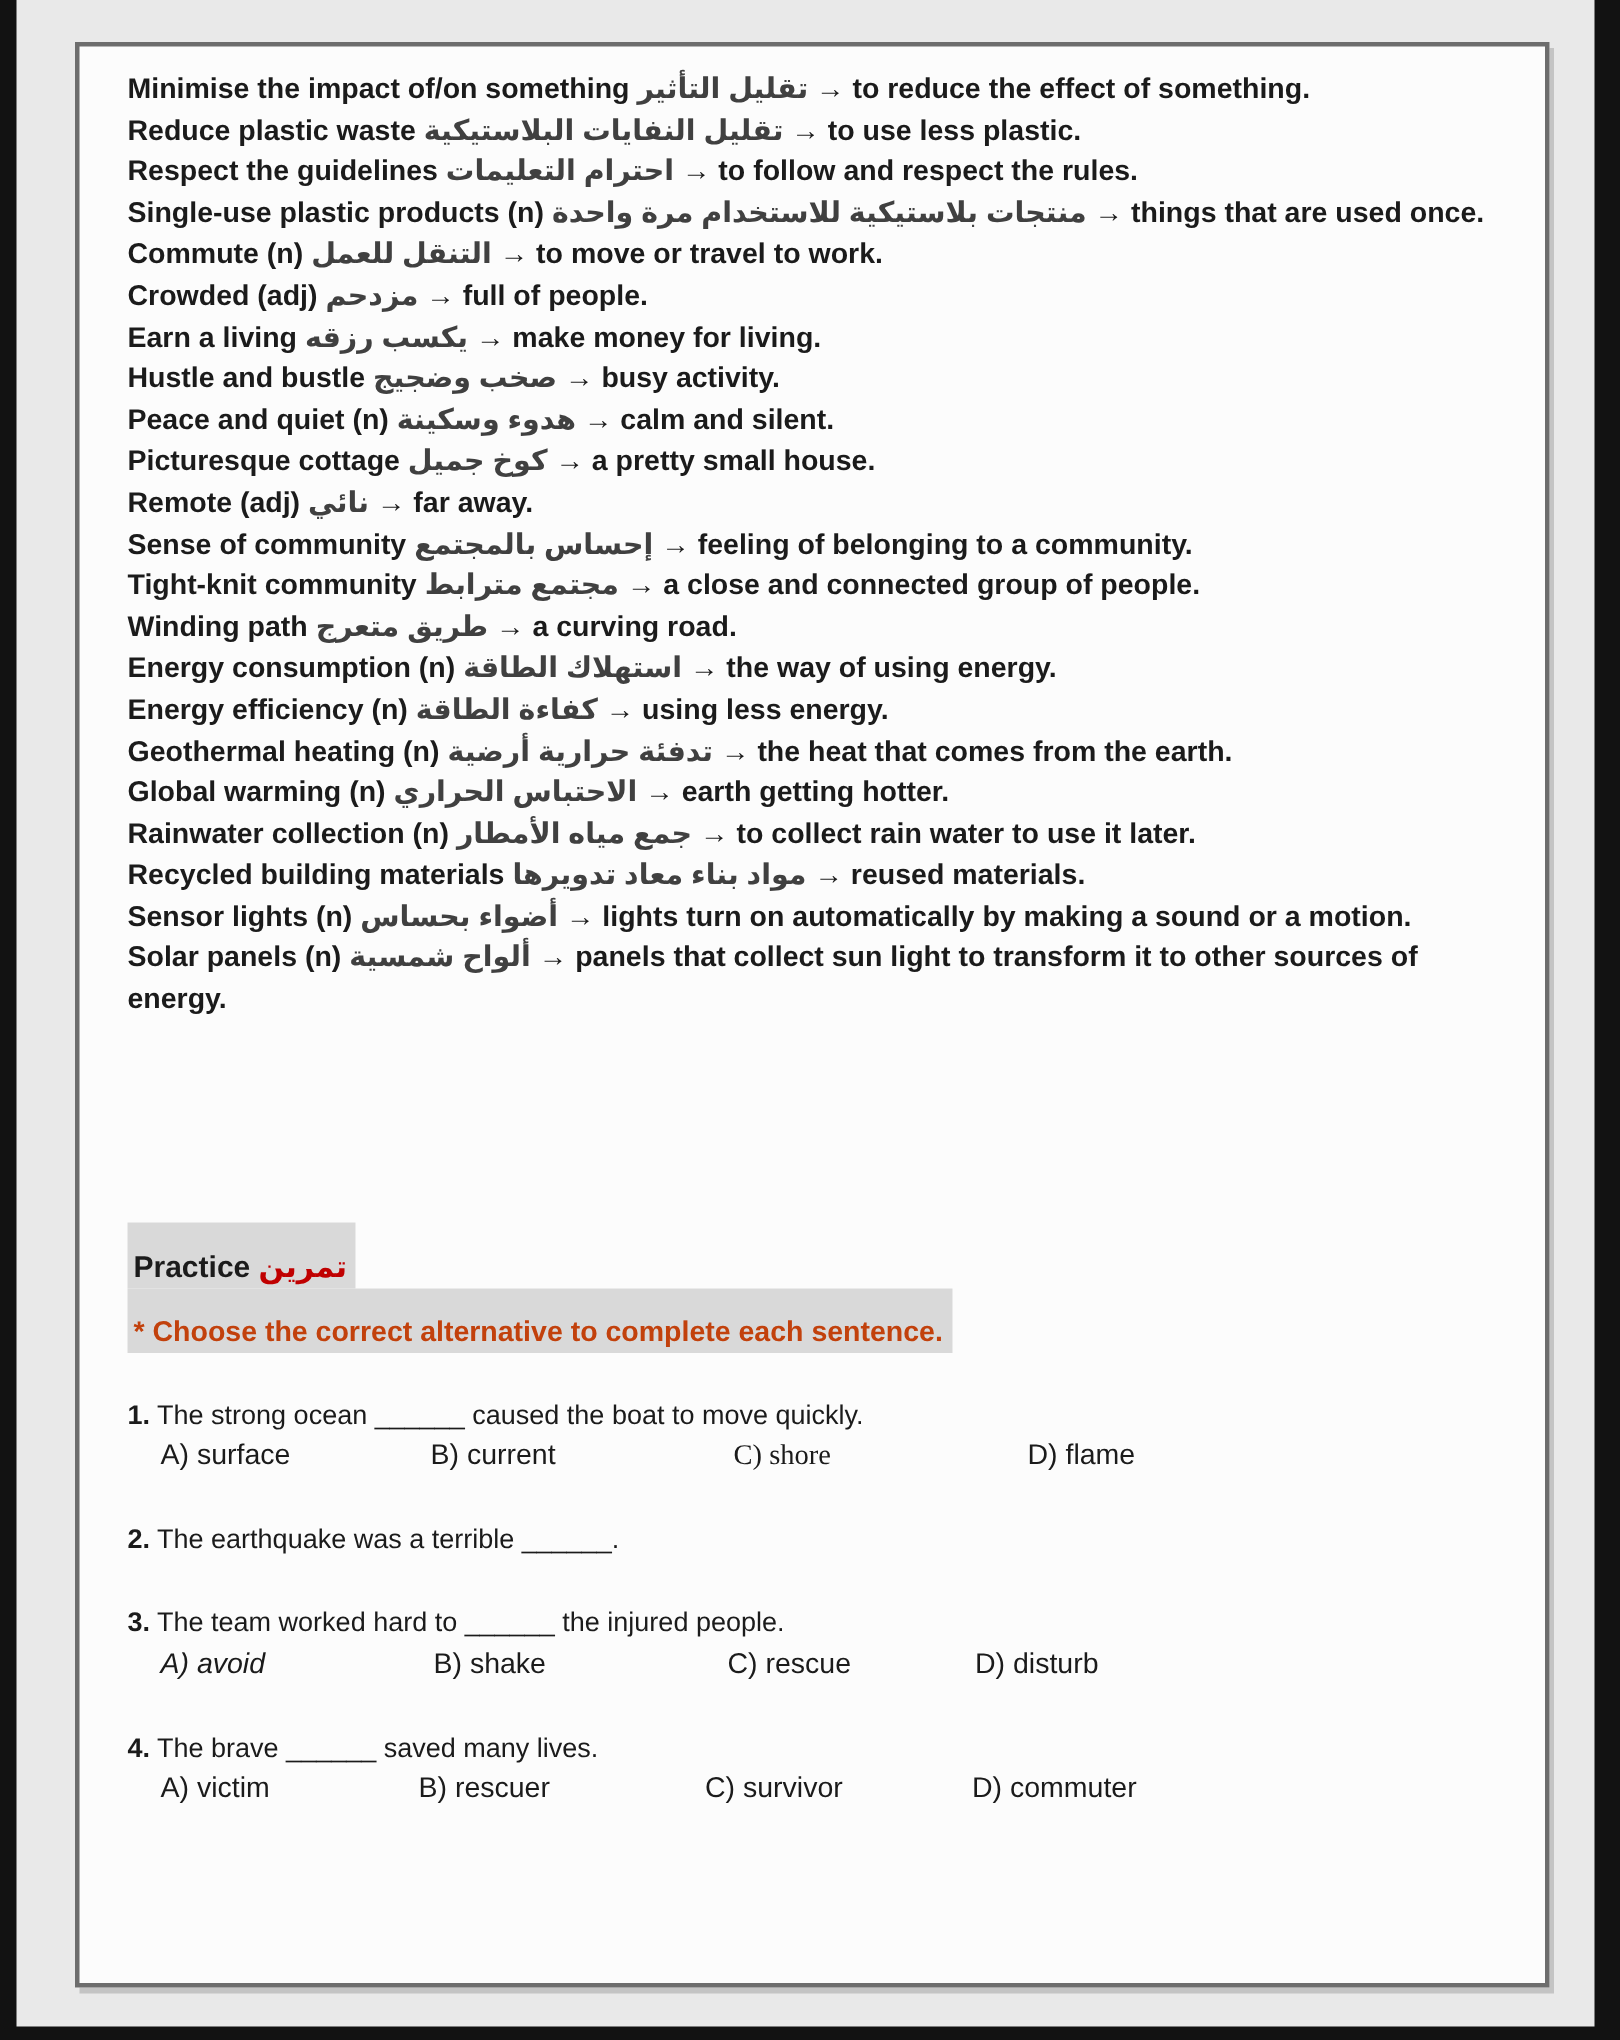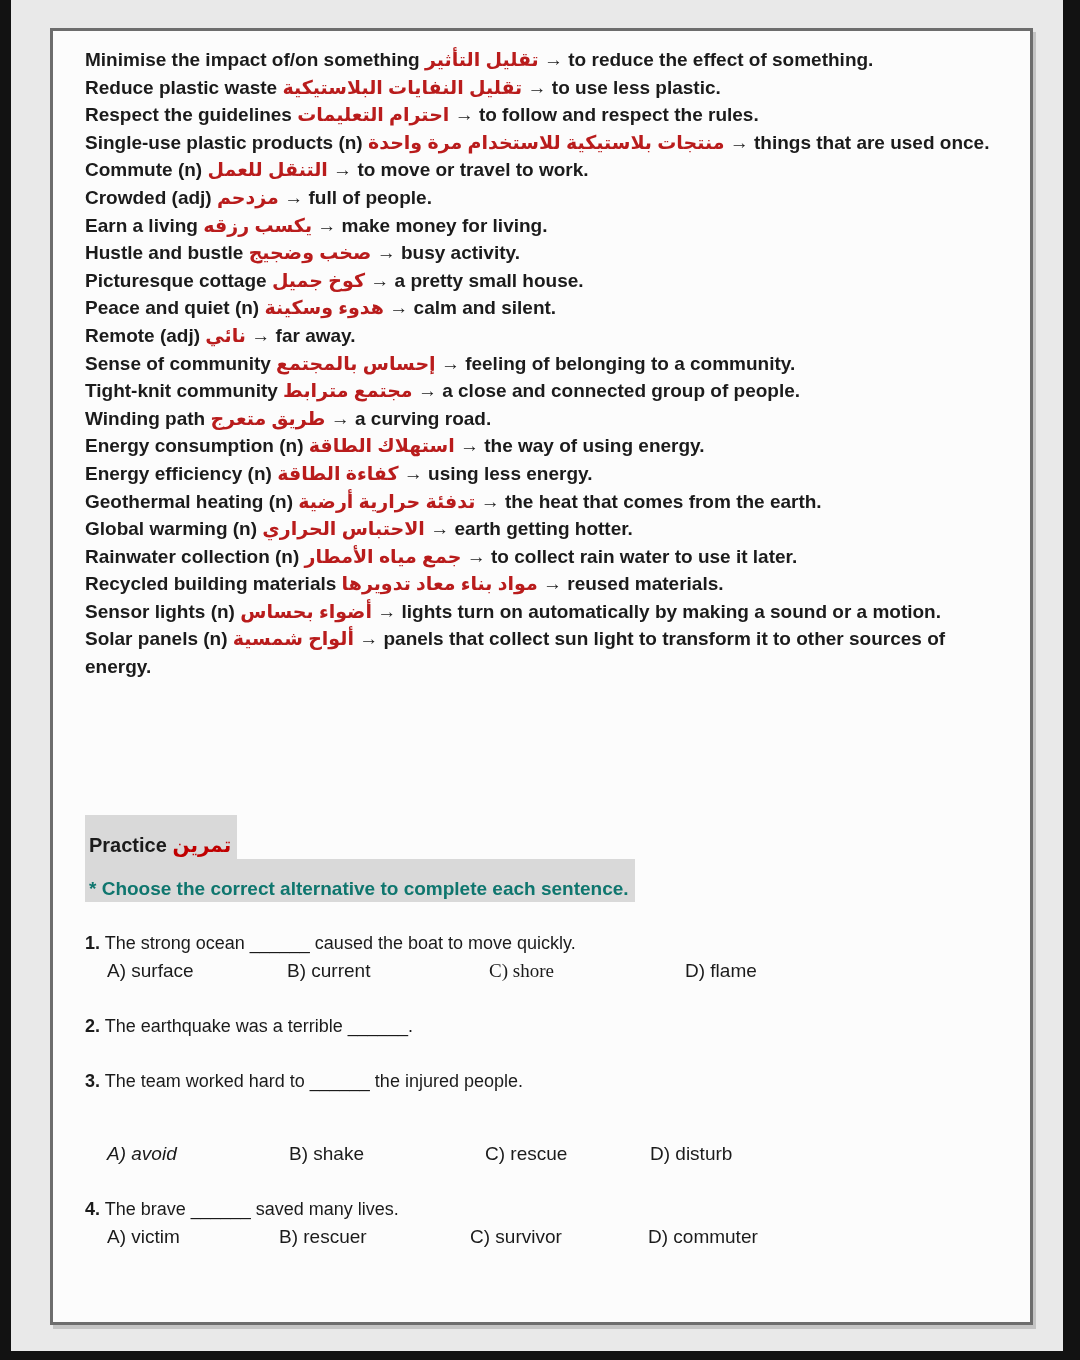--- a/index.html
+++ b/index.html
@@ -38,21 +38,21 @@
   }
 
   
   .vocab p {
     margin: 0;
     font-size: 19px;
     line-height: 27.6px;
     color: #1b1b1b;
   }
   .term  { font-weight: bold; }
-  .ar    { font-weight: bold; color: #b91c1c; }
+  .ar    { font-weight: bold; color: #404040; }
   .arrow { font-weight: bold; }
   .def   { font-weight: bold; }
 
   
   .pheading {
     margin-top: 150px;
     font-size: 20px;
     line-height: 28px;
   }
   .hl {
@@ -61,21 +61,21 @@
   }
   .ph-en { font-weight: bold; color: #1b1b1b; }
   .ph-ar { font-weight: bold; color: #c00000; }
 
   .instruction {
     margin-top: 16px;
     font-size: 19px;
     line-height: 27px;
   }
   .instruction .hl {
-    color: #0f766e;
+    color: #c2410c;
     font-weight: bold;
   }
 
   .question { margin-top: 28px; }
   .qline {
     margin: 0;
     font-size: 18px;
     line-height: 27.6px;
   }
   .qnum { font-weight: bold; }
@@ -92,21 +92,21 @@
 
   .q1 .opt:nth-child(1) { width: 180px; }
   .q1 .opt:nth-child(2) { width: 202px; }
   .q1 .opt:nth-child(3) { width: 196px; font-family: Liberation Serif, serif; }
 
   .q2 .opt:nth-child(1) { width: 190px; }
   .q2 .opt:nth-child(2) { width: 220px; }
   .q2 .opt:nth-child(3) { width: 205px; }
 
   .q3 .opt:nth-child(1) { width: 182px; font-style: italic; }
-  .q3 .opt:nth-child(2) { width: 196px; margin-top: 44px; }
+  .q3 .opt:nth-child(2) { width: 196px; }
   .q3 .opt:nth-child(3) { width: 165px; }
 
   .q4 .opt:nth-child(1) { width: 172px; }
   .q4 .opt:nth-child(2) { width: 191px; }
   .q4 .opt:nth-child(3) { width: 178px; }
 </style>
 </head>
 <body>
 
 <div class="edge edge-left"></div>
@@ -117,22 +117,22 @@
 
   <div class="vocab">
     <p><span class="term">Minimise the impact of/on something</span> <span class="ar" dir="rtl">تقليل التأثير</span> <span class="arrow">→</span> <span class="def">to reduce the effect of something.</span></p>
     <p><span class="term">Reduce plastic waste</span> <span class="ar" dir="rtl">تقليل النفايات البلاستيكية</span> <span class="arrow">→</span> <span class="def">to use less plastic.</span></p>
     <p><span class="term">Respect the guidelines</span> <span class="ar" dir="rtl">احترام التعليمات</span> <span class="arrow">→</span> <span class="def">to follow and respect the rules.</span></p>
     <p><span class="term">Single-use plastic products (n)</span> <span class="ar" dir="rtl">منتجات بلاستيكية للاستخدام مرة واحدة</span> <span class="arrow">→</span> <span class="def">things that are used once.</span></p>
     <p><span class="term">Commute (n)</span> <span class="ar" dir="rtl">التنقل للعمل</span> <span class="arrow">→</span> <span class="def">to move or travel to work.</span></p>
     <p><span class="term">Crowded (adj)</span> <span class="ar" dir="rtl">مزدحم</span> <span class="arrow">→</span> <span class="def">full of people.</span></p>
     <p><span class="term">Earn a living</span> <span class="ar" dir="rtl">يكسب رزقه</span> <span class="arrow">→</span> <span class="def">make money for living.</span></p>
     <p><span class="term">Hustle and bustle</span> <span class="ar" dir="rtl">صخب وضجيج</span> <span class="arrow">→</span> <span class="def">busy activity.</span></p>
+    <p><span class="term">Peace and quiet (n)</span> <span class="ar" dir="rtl">هدوء وسكينة</span> <span class="arrow">→</span> <span class="def">calm and silent.</span></p>
     <p><span class="term">Picturesque cottage</span> <span class="ar" dir="rtl">كوخ جميل</span> <span class="arrow">→</span> <span class="def">a pretty small house.</span></p>
-    <p><span class="term">Peace and quiet (n)</span> <span class="ar" dir="rtl">هدوء وسكينة</span> <span class="arrow">→</span> <span class="def">calm and silent.</span></p>
     <p><span class="term">Remote (adj)</span> <span class="ar" dir="rtl">نائي</span> <span class="arrow">→</span> <span class="def">far away.</span></p>
     <p><span class="term">Sense of community</span> <span class="ar" dir="rtl">إحساس بالمجتمع</span> <span class="arrow">→</span> <span class="def">feeling of belonging to a community.</span></p>
     <p><span class="term">Tight-knit community</span> <span class="ar" dir="rtl">مجتمع مترابط</span> <span class="arrow">→</span> <span class="def">a close and connected group of people.</span></p>
     <p><span class="term">Winding path</span> <span class="ar" dir="rtl">طريق متعرج</span> <span class="arrow">→</span> <span class="def">a curving road.</span></p>
     <p><span class="term">Energy consumption (n)</span> <span class="ar" dir="rtl">استهلاك الطاقة</span> <span class="arrow">→</span> <span class="def">the way of using energy.</span></p>
     <p><span class="term">Energy efficiency (n)</span> <span class="ar" dir="rtl">كفاءة الطاقة</span> <span class="arrow">→</span> <span class="def">using less energy.</span></p>
     <p><span class="term">Geothermal heating (n)</span> <span class="ar" dir="rtl">تدفئة حرارية أرضية</span> <span class="arrow">→</span> <span class="def">the heat that comes from the earth.</span></p>
     <p><span class="term">Global warming (n)</span> <span class="ar" dir="rtl">الاحتباس الحراري</span> <span class="arrow">→</span> <span class="def">earth getting hotter.</span></p>
     <p><span class="term">Rainwater collection (n)</span> <span class="ar" dir="rtl">جمع مياه الأمطار</span> <span class="arrow">→</span> <span class="def">to collect rain water to use it later.</span></p>
     <p><span class="term">Recycled building materials</span> <span class="ar" dir="rtl">مواد بناء معاد تدويرها</span> <span class="arrow">→</span> <span class="def">reused materials.</span></p>

